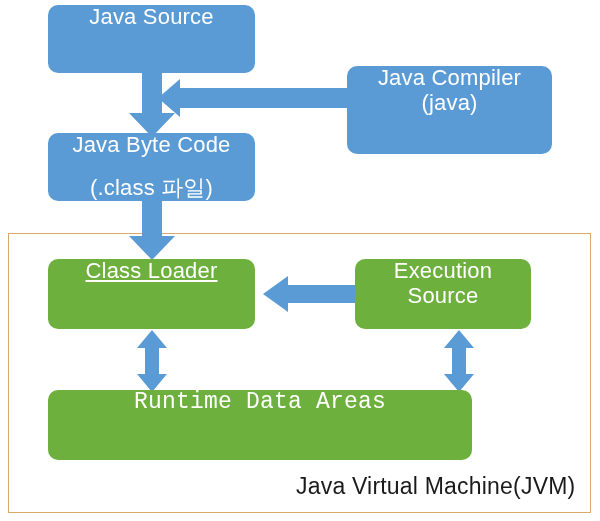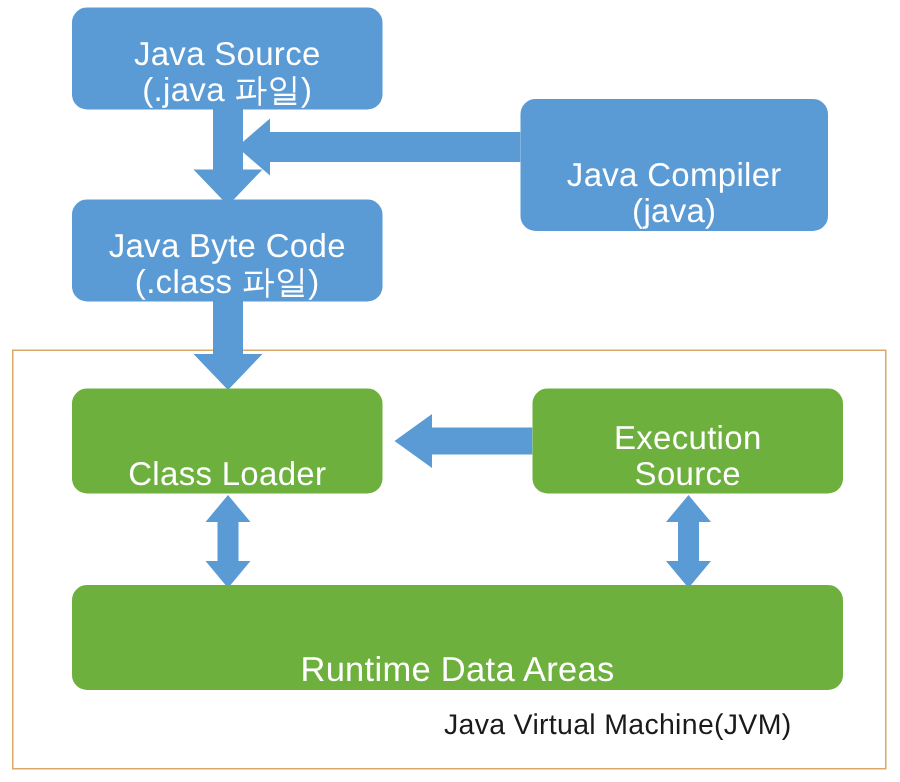--- a/index.html
+++ b/index.html
@@ -19,21 +19,21 @@
   }
 
   
   .box {
     position: absolute;
     box-sizing: border-box;
     border-radius: 10px;
     display: flex;
     flex-direction: column;
     align-items: center;
-    justify-content: flex-end;
+    justify-content: flex-start;
     color: #ffffff;
     line-height: 1.12;
     text-align: center;
     letter-spacing: 0.2px;
     z-index: 3;
   }
   .box .line { display: block; white-space: nowrap; }
 
   .box-blue  { background: #5b9bd5; }
   .box-green { background: #70ad47; background: #6eb03e; }
@@ -47,21 +47,21 @@
     height: 280px;
     box-sizing: border-box;
     border: 1.5px solid #d9a86a;
     background: transparent;
     z-index: 1;
   }
   #jvm-label {
     position: absolute;
     left: 296px;
     top: 473px;
-    font-size: 19px;
+    font-size: 23px;
     color: #1a1a1a;
     white-space: nowrap;
     z-index: 4;
     letter-spacing: 0.2px;
   }
 
   
   #arrows {
     position: absolute;
     left: 0; top: 0;
@@ -102,41 +102,40 @@
       <polygon points="152,330 167,348 159,348 159,374 167,374 152,392 137,374 145,374 145,348 137,348" fill="#5b9bd5"></polygon>
     </g>
 
     <g>
       <polygon points="459,330 474,348 466,348 466,374 474,374 459,392 444,374 452,374 452,348 444,348" fill="#5b9bd5"></polygon>
     </g>
   </svg>
 
   <div class="box box-blue fs-22" style="left:48px; top:5px; width:207px; height:68px;">
     <span class="line">Java Source</span>
-    <span class="line">(.java 파일)</span>
   </div>
 
   <div class="box box-blue fs-22" style="left:347px; top:66px; width:205px; height:88px;">
     <span class="line">Java Compiler</span>
     <span class="line">(java)</span>
   </div>
 
-  <div class="box box-blue fs-22" style="left:48px; top:133px; width:207px; height:68px;">
+  <div class="box box-blue fs-22" style="left:48px; top:133px; width:207px; height:68px;gap:18px;">
     <span class="line">Java Byte Code</span>
     <span class="line">(.class 파일)</span>
   </div>
 
-  <div class="box box-green fs-22" style="left:48px; top:259px; width:207px; height:70px;">
+  <div class="box box-green fs-22" style="left:48px; top:259px; width:207px; height:70px;text-decoration:underline;">
     <span class="line">Class  Loader</span>
   </div>
 
-  <div class="box box-green fs-22" style="left:355px; top:259px; width:207px; height:70px;">
+  <div class="box box-green fs-22" style="left:355px; top:259px; width:176px; height:70px;">
     <span class="line">Execution</span>
     <span class="line">Source</span>
   </div>
 
-  <div class="box box-green fs-23" style="left:48px; top:390px; width:514px; height:70px;">
+  <div class="box box-green fs-23" style="left:48px; top:390px; width:424px; height:70px;font-family:Liberation Mono, monospace;">
     <span class="line">Runtime Data Areas</span>
   </div>
 
   <div id="jvm-label">Java Virtual Machine(JVM)</div>
 
 </div>
 
 </body></html>

